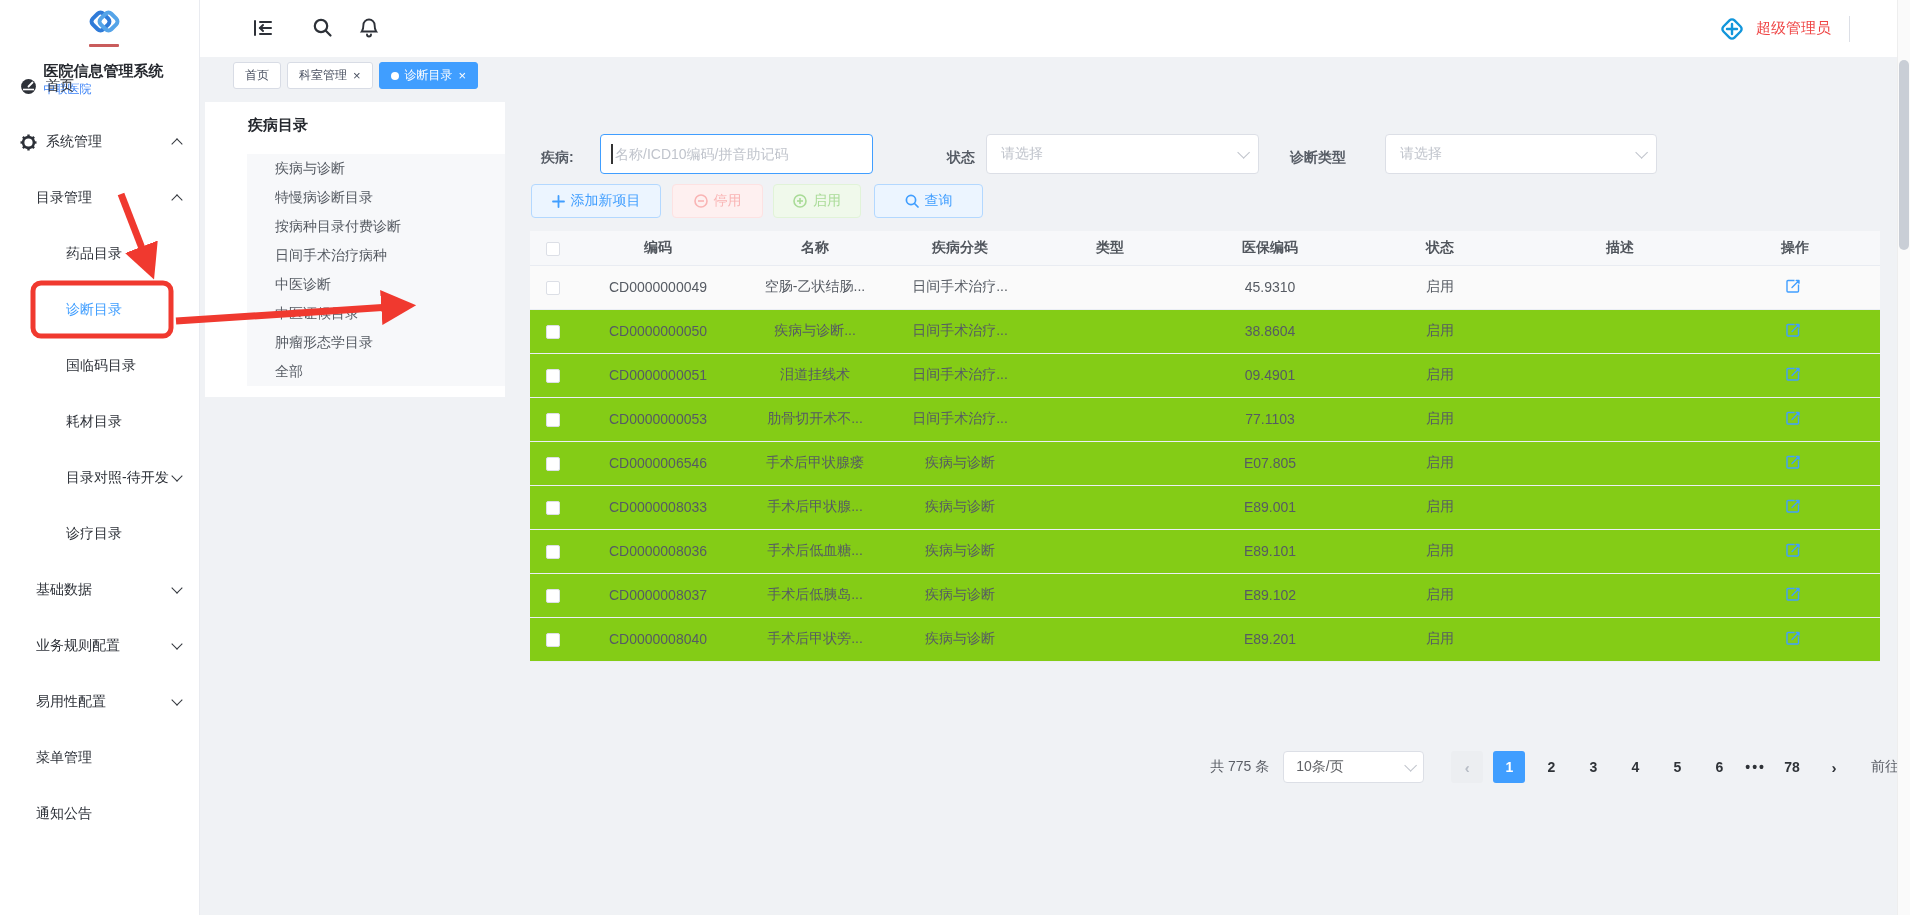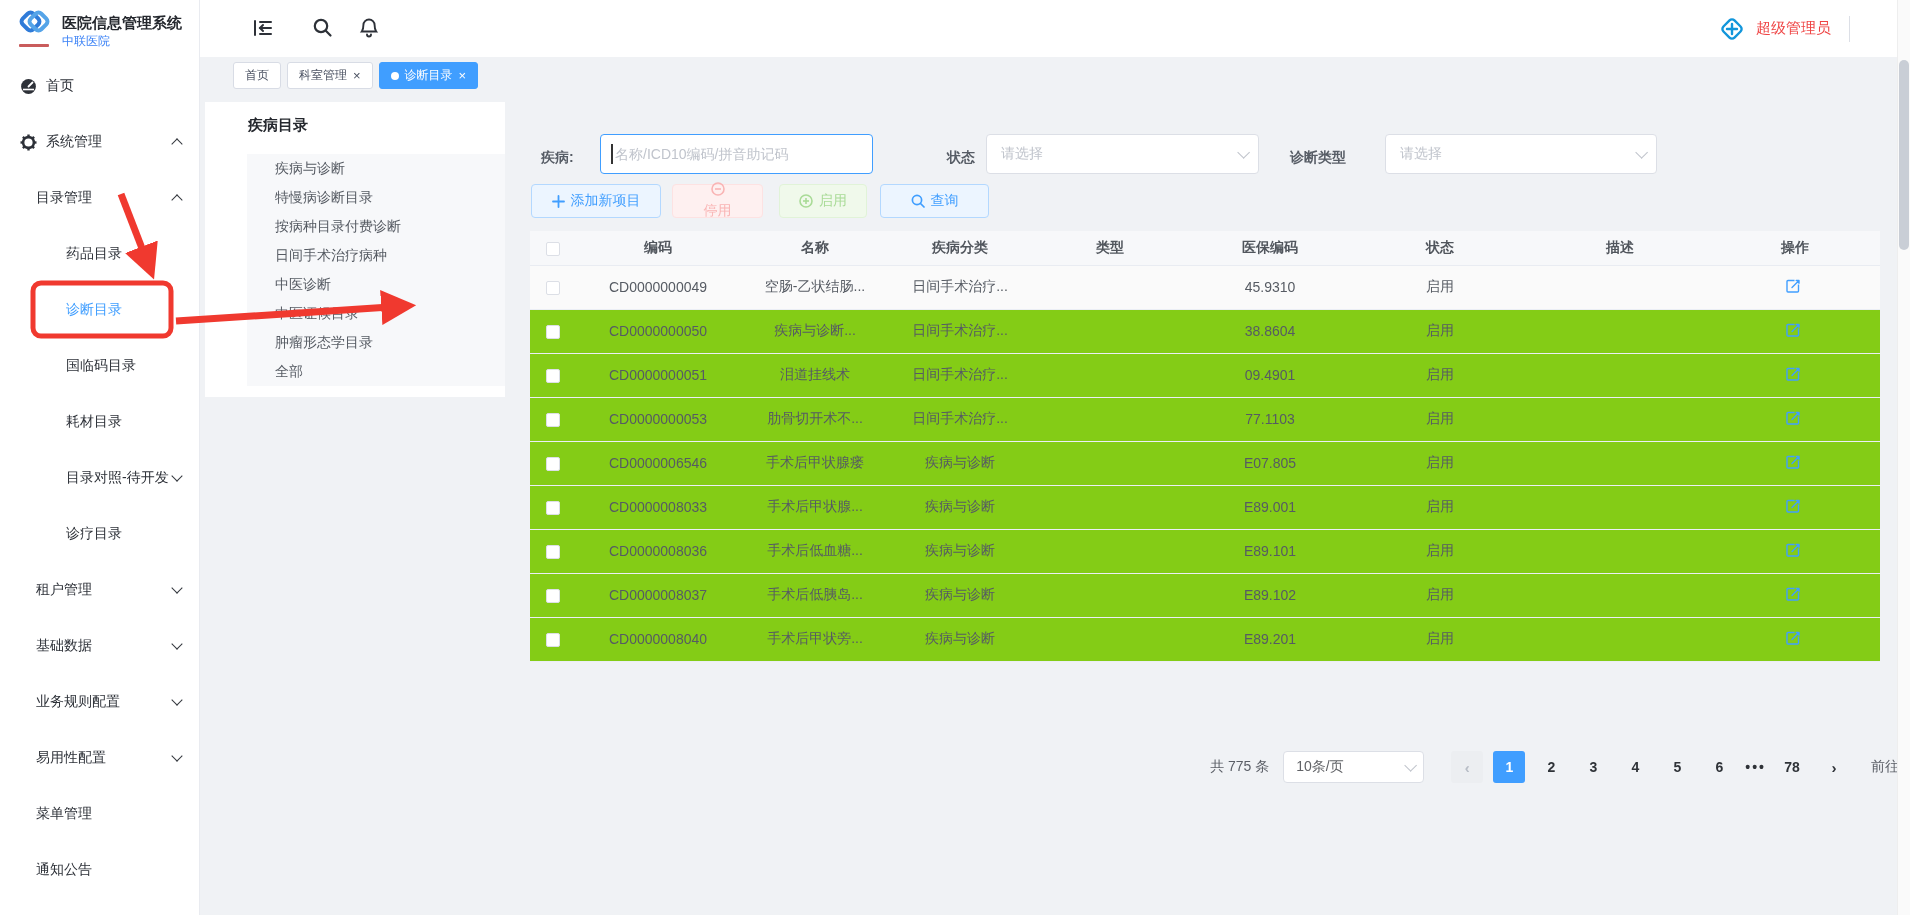--- a/index.html
+++ b/index.html
@@ -1,21 +1,21 @@
 <!DOCTYPE html>
 <html><head>
 <meta charset="utf-8">
 <style>
   * { margin:0; padding:0; box-sizing:border-box; }
   html,body { width:1910px; height:915px; overflow:hidden; }
   body { font-family:"Liberation Sans","DejaVu Sans",sans-serif; background:#f0f2f5; position:relative; color:#303133; }
 
   
   .sidebar { position:absolute; left:0; top:0; width:200px; height:915px; background:#fff; border-right:1px solid #e9ebf0; z-index:2; }
-  .logo-row { display:flex; align-items:center; gap:8px; padding:9px 6px 0 14px; }
+  .logo-row { display:flex; align-items:center; gap:8px; padding:9px 6px 0 14px;flex-direction:column; }
   .logo-mark { width:40px; height:44px; display:flex; flex-direction:column; align-items:center; }
   .logo-title { font-size:15px; font-weight:700; color:#25282e; line-height:20px; white-space:nowrap; }
   .logo-sub { font-size:12px; color:#3b82f6; line-height:16px; }
   .logo-mini-bar { width:30px; height:3px; background:#b33; margin-top:1px; border-radius:1px; opacity:.8; }
   .side-nav { position:absolute; top:58px; left:0; right:0; }
   .side-item { height:56px; display:flex; align-items:center; font-size:14px; color:#2d3138; position:relative; cursor:pointer; }
   .side-item.lv0 { padding-left:20px; }
   .side-item.lv1 { padding-left:36px; }
   .side-item.lv2 { padding-left:66px; }
   .side-item.active .s-label { color:#409eff; }
@@ -62,21 +62,21 @@
   .fake-select { position:absolute; top:32px; height:40px; background:#fff; border:1px solid #dcdfe6; border-radius:4px; display:flex; align-items:center; justify-content:space-between; padding:0 12px 0 14px; font-size:14px; color:#c0c4cc; cursor:pointer; }
   .sel-status { left:786px; width:273px; }
   .sel-dtype  { left:1185px; width:272px; }
   .sel-chev { width:9px; height:9px; border-right:1.6px solid #c0c4cc; border-bottom:1.6px solid #c0c4cc; transform:rotate(45deg) translateY(-3px); }
 
   
   .btn-row { position:absolute; left:331px; top:82px; display:flex; }
   .btn { height:34px; display:inline-flex; align-items:center; justify-content:center; gap:6px; border-radius:4px; font-size:14px; padding:0 16px; cursor:pointer; border:1px solid transparent; }
   .btn svg { flex:0 0 auto; }
   .btn-add    { background:#ecf5ff; border-color:#b3d8ff; color:#409eff; width:130px; margin-right:11px; }
-  .btn-stop   { background:#fef0f0; border-color:#fde2e2; color:#f9b4b4; width:91px; margin-right:16px;flex-direction:column; }
+  .btn-stop   { background:#fef0f0; border-color:#fde2e2; color:#f9b4b4; width:91px; margin-right:10px; }
   .btn-start  { background:#f0f9eb; border-color:#e1f3d8; color:#a9db97; width:88px; margin-right:13px; }
   .btn-query  { background:#ecf5ff; border-color:#b3d8ff; color:#409eff; width:109px; }
 
   
   .table-card { position:absolute; left:330px; top:129px; width:1350px; background:#84cc16; }
   table { border-collapse:collapse; width:1350px; table-layout:fixed; }
   thead th { height:34px; background:#f7f8fa; font-size:14px; font-weight:700; color:#51565d; border-bottom:1px solid #e9ecf2; text-align:center; }
   tbody td { height:44px; font-size:14px; color:#565b63; border-bottom:1px solid #ebeef5; text-align:center; white-space:nowrap; overflow:hidden; }
   tbody tr.hover { background:#fafafa; }
   .cb { width:14px; height:14px; border:1px solid #dcdfe6; border-radius:2px; background:#fff; display:inline-block; vertical-align:middle; cursor:pointer; }
@@ -180,25 +180,20 @@
       </div>
       <div class="side-item lv2">
 
         <span class="s-label">目录对照-待开发</span>
         <span class="chev down"></span>
       </div>
       <div class="side-item lv2">
 
         <span class="s-label">诊疗目录</span>
 
-      </div>
-      <div class="side-item lv1">
-
-        <span class="s-label">租户管理</span>
-        <span class="chev down"></span>
       </div>
       <div class="side-item lv1">
 
         <span class="s-label">基础数据</span>
         <span class="chev down"></span>
       </div>
       <div class="side-item lv1">
 
         <span class="s-label">业务规则配置</span>
         <span class="chev down"></span>

